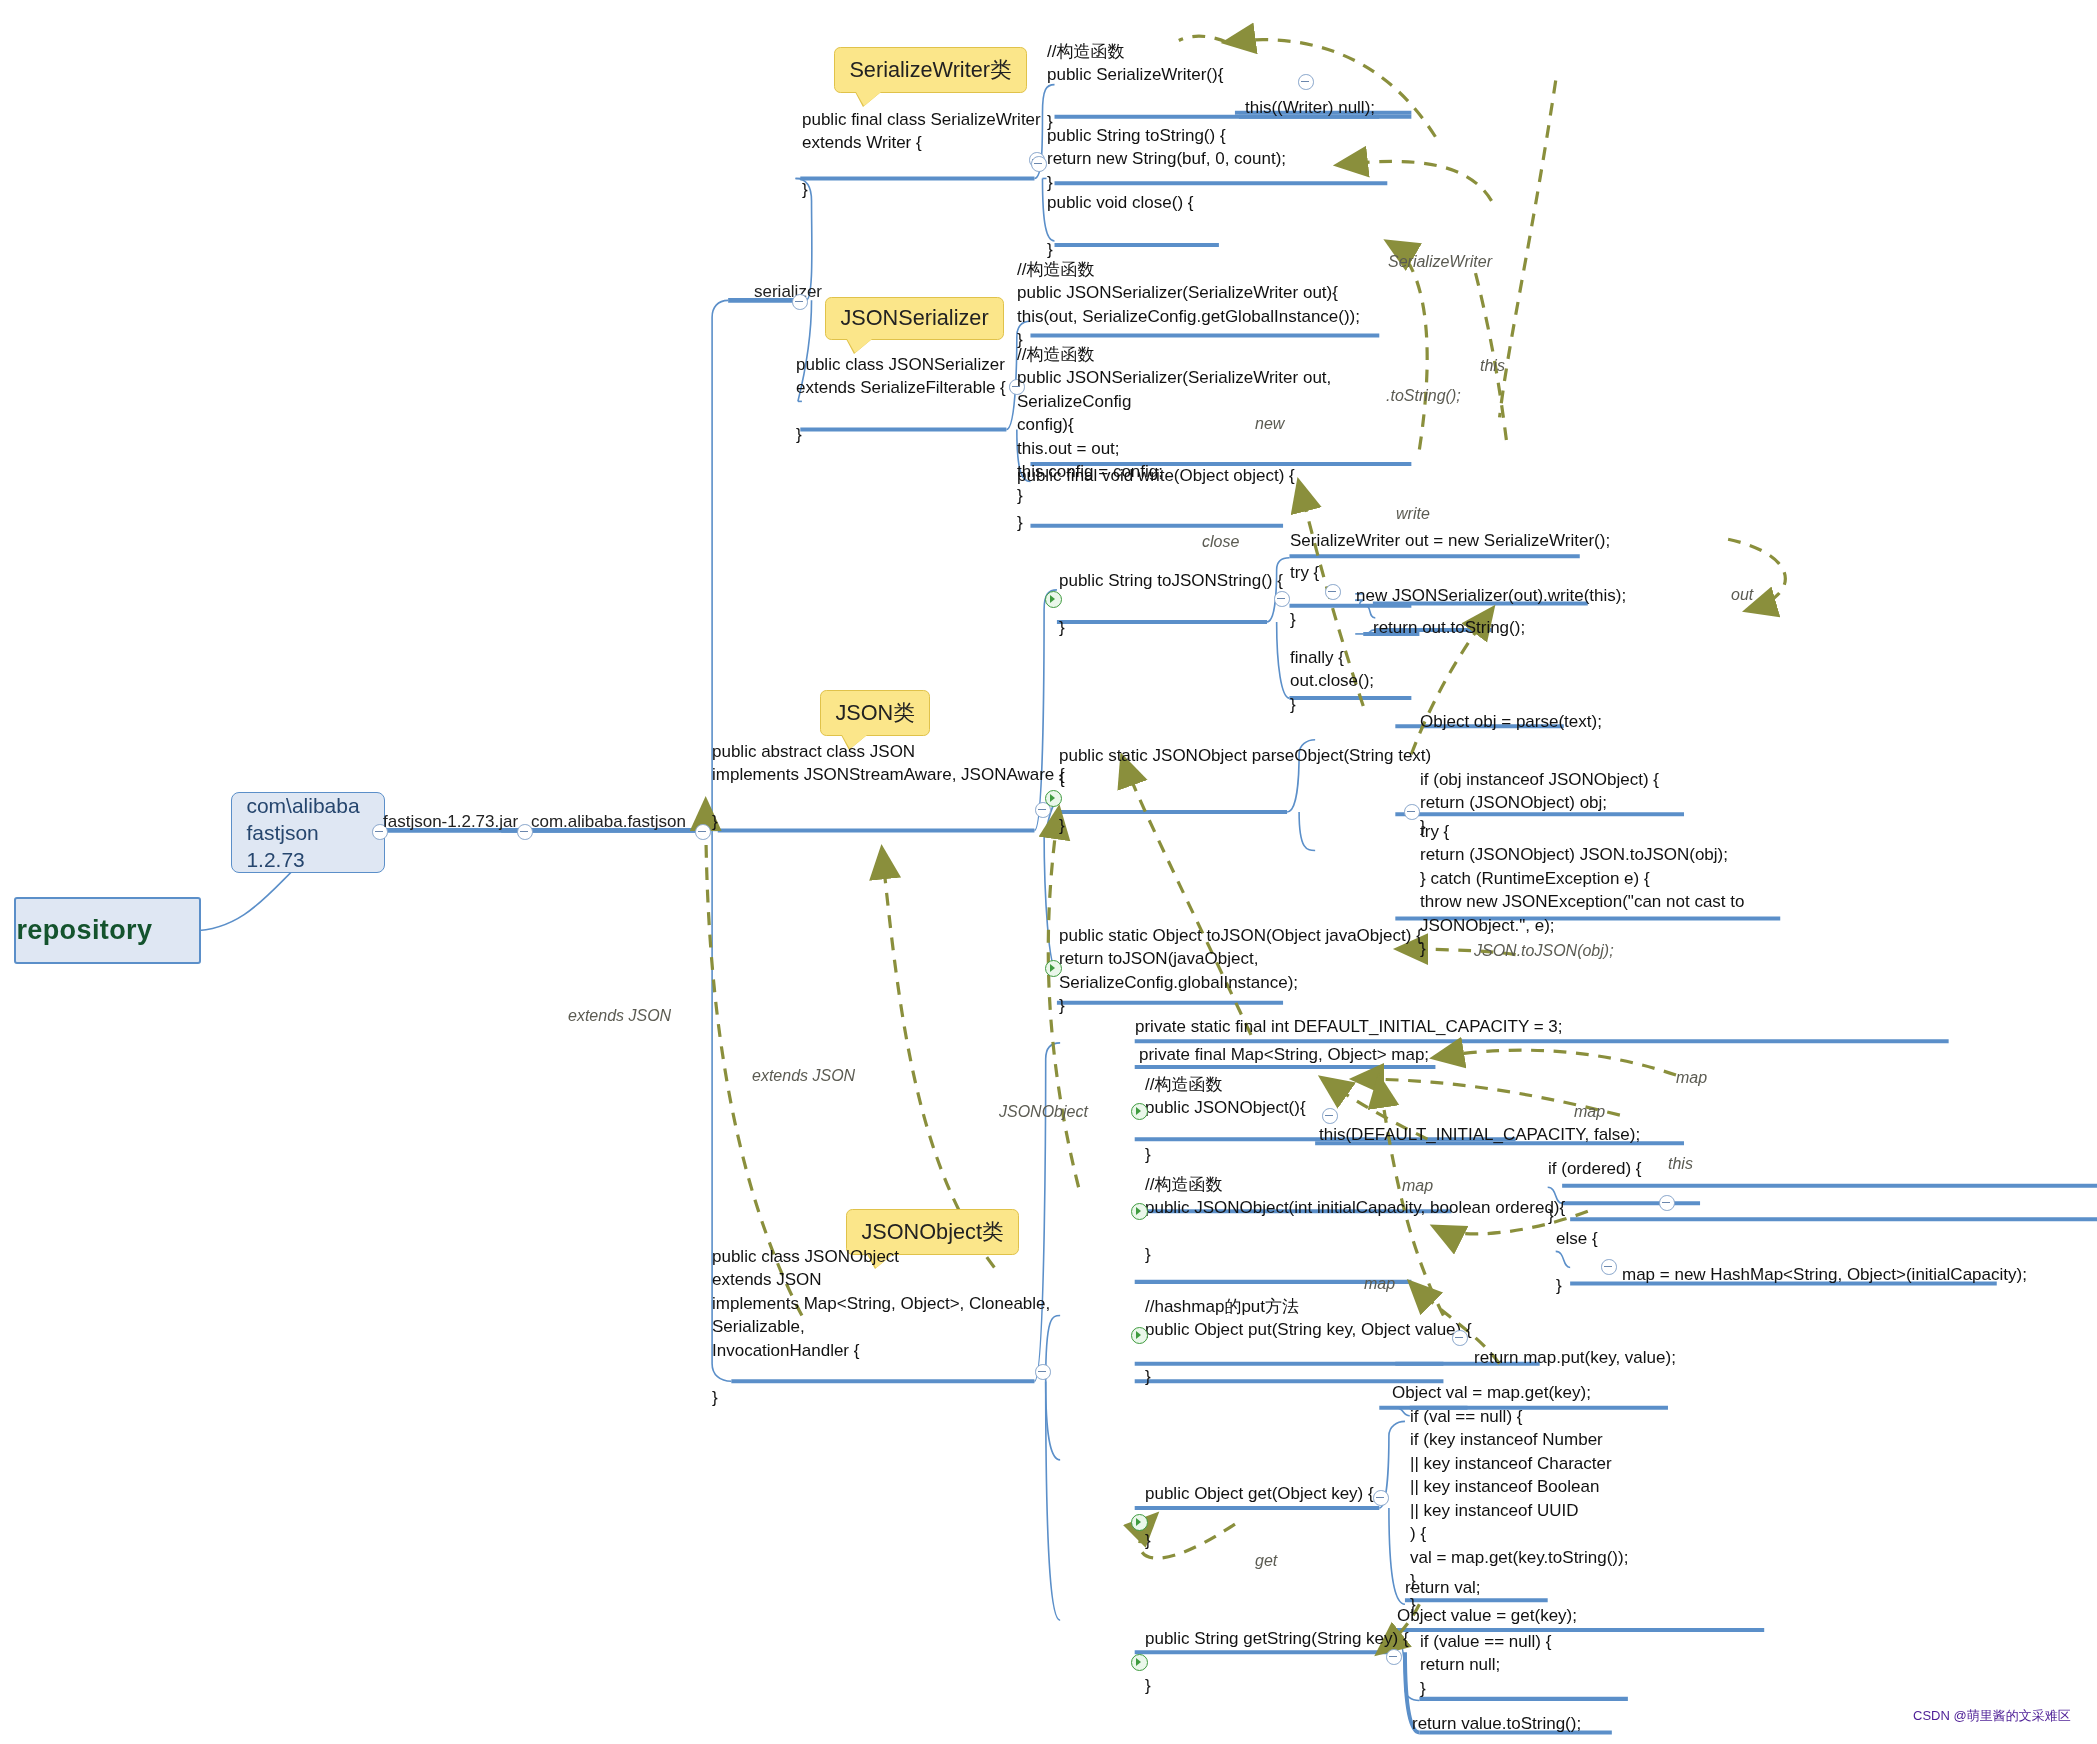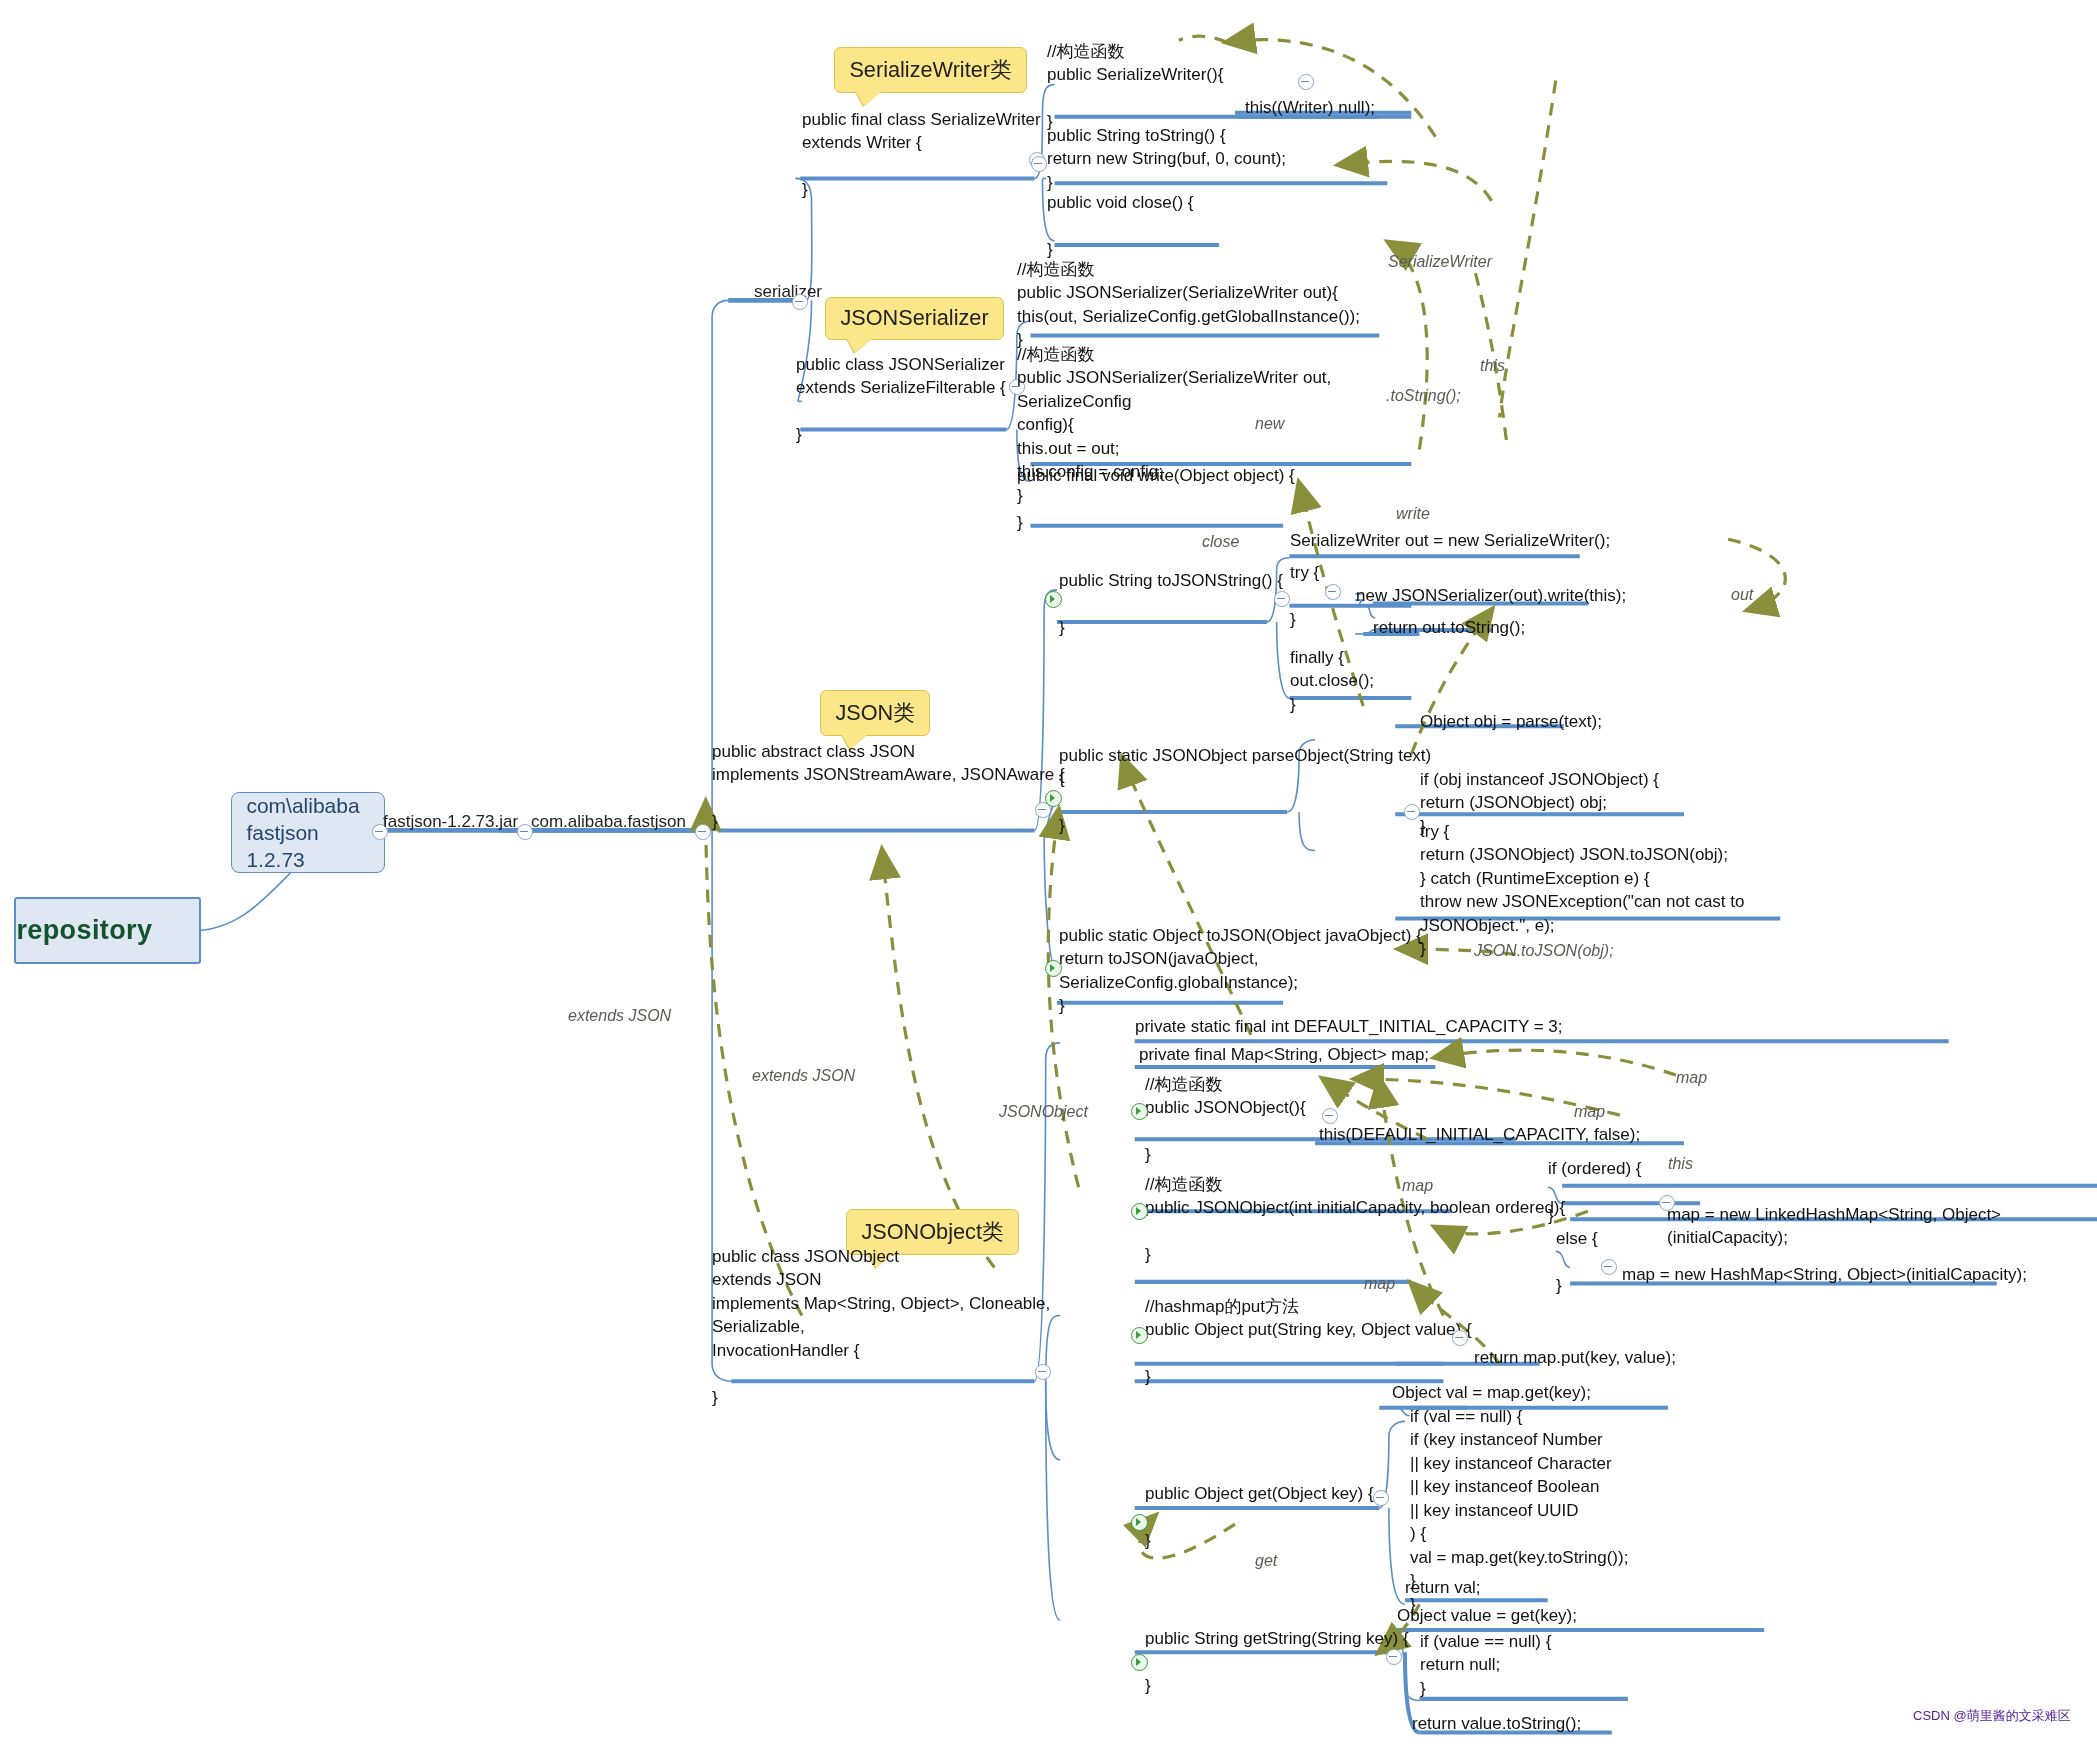--- a/index.html
+++ b/index.html
@@ -313,21 +313,20 @@
   <div class="node code" style="left:1145px;top:1173px;width:449px;">//构造函数
 public JSONObject(int initialCapacity, boolean ordered){
 
 }</div>
   <span class="marker run" style="left:1131px;top:1203px;"></span>
 
   <div class="node code" style="left:1548px;top:1157px;width:136px;">if (ordered) {
 
 }</div>
   <span class="marker" style="left:1659px;top:1195px;"></span>
-  <div class="node code" style="left:1667px;top:1203px;">map = new LinkedHashMap&lt;String, Object&gt;(initialCapacity);</div>
   <div class="node code" style="left:1556px;top:1227px;width:120px;">else {
 
 }</div>
   <span class="marker" style="left:1601px;top:1259px;"></span>
   <div class="node code" style="left:1622px;top:1263px;">map = new HashMap&lt;String, Object&gt;(initialCapacity);</div>
 
   <div class="node code" style="left:1145px;top:1295px;width:345px;">//hashmap的put方法
 public Object put(String key, Object value) {
 
 }</div>

